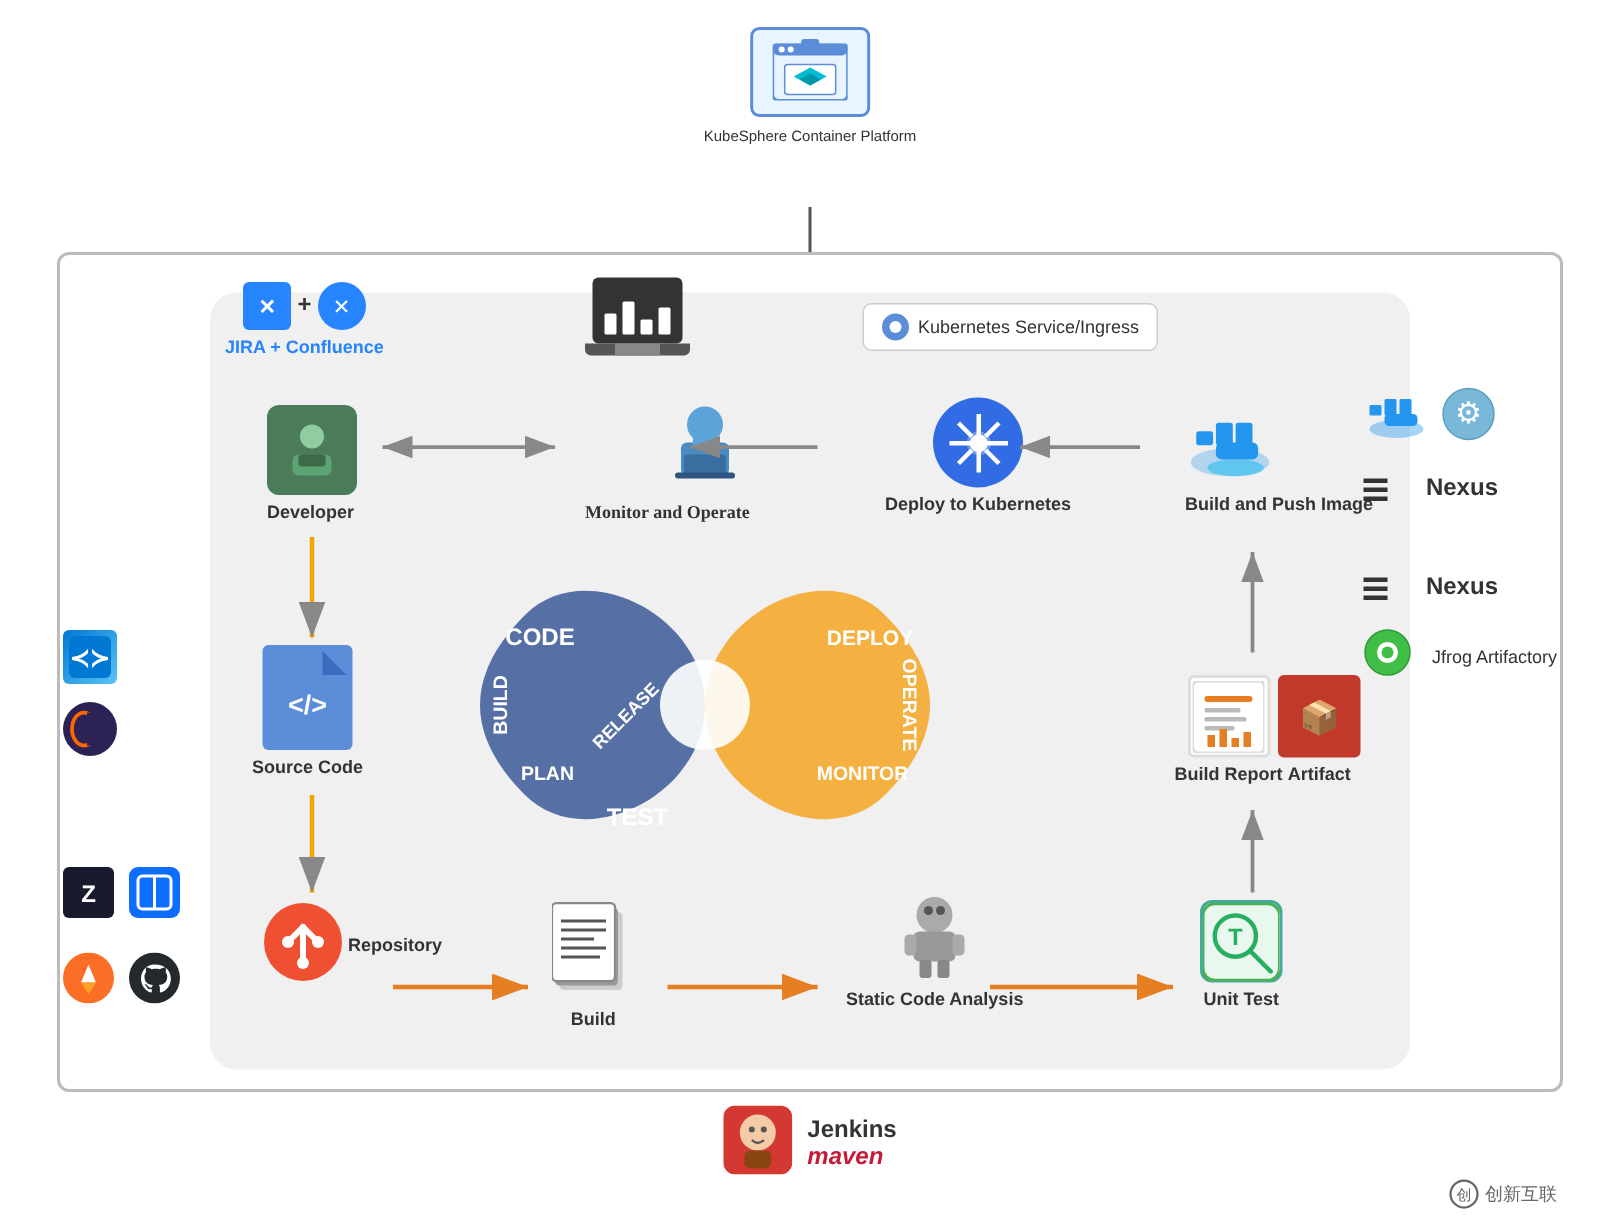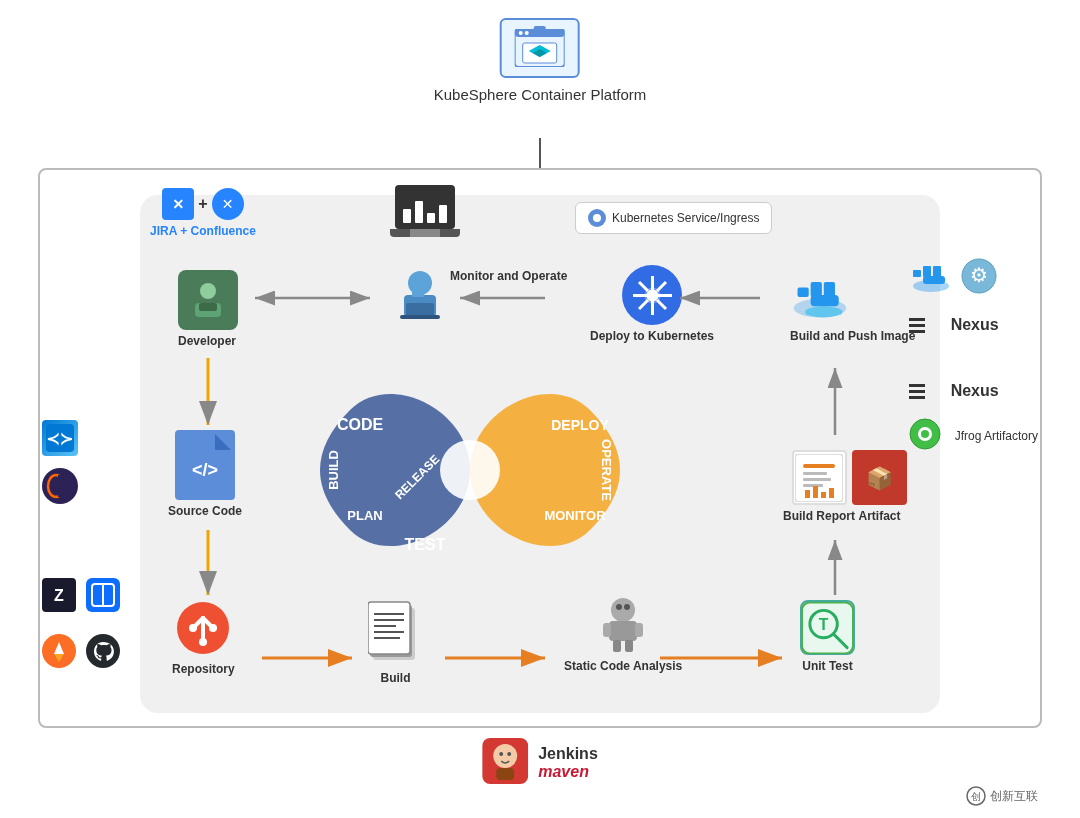--- a/index.html
+++ b/index.html
@@ -38,21 +38,21 @@
       width: 12px;
       height: 8px;
       background: #5b8dd9;
       border-radius: 2px;
       position: absolute;
       top: 6px;
       left: 50%;
       transform: translateX(-50%);
     }
     .kubesphere-label {
-      font-size: 15px;
+      font-size: 10px;
       color: #333;
       margin-top: 8px;
       white-space: nowrap;
     }
 
     
     .top-connector {
       position: absolute;
       top: 138px;
       left: 50%;
@@ -227,41 +227,42 @@
       font-size: 18px;
       font-weight: bold;
     }
 
     
     .repository-item {
       position: absolute;
       top: 598px;
       left: 172px;
       display: flex;
-      flex-direction: column;
+      flex-direction: row;
       align-items: center;
     }
     .repo-icon {
       width: 60px;
       height: 60px;
       display: flex;
       align-items: center;
       justify-content: center;
       color: #f05032;
       font-size: 40px;
     }
 
     
     .monitor-operate-item {
       position: absolute;
       top: 265px;
       left: 390px;
       display: flex;
-      flex-direction: row;
-      align-items: flex-start;
+      flex-direction: column;
+      align-items: flex-end;
+      font-family: Liberation Serif, serif;
     }
 
     
     .deploy-k8s-item {
       position: absolute;
       top: 265px;
       left: 590px;
       display: flex;
       flex-direction: column;
       align-items: center;

